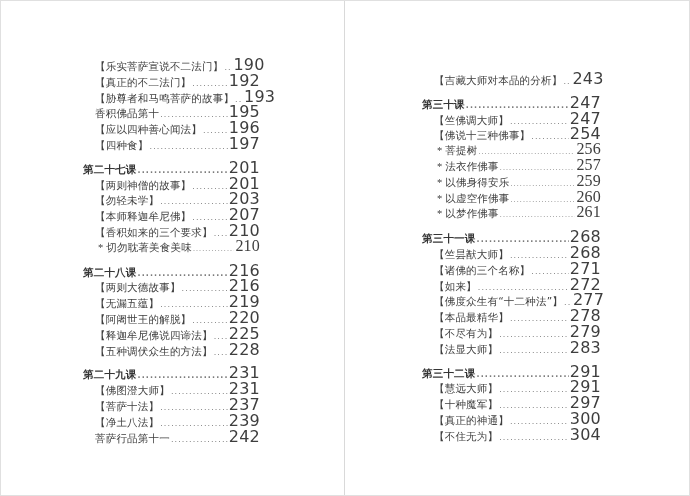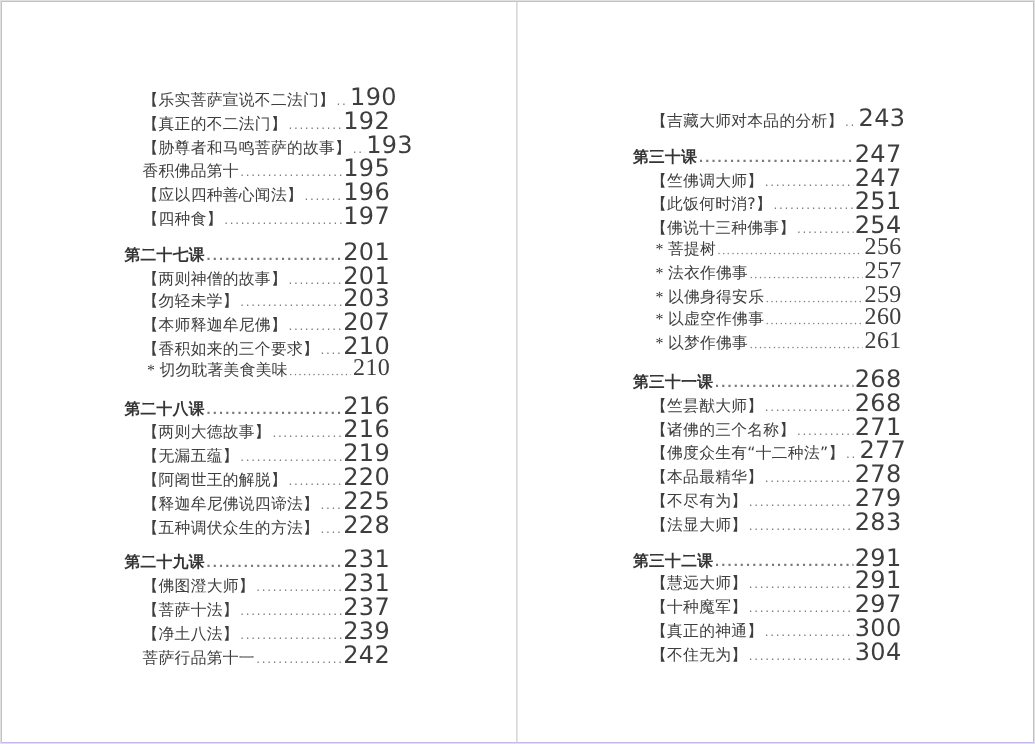--- a/index.html
+++ b/index.html
@@ -1,19 +1,19 @@
 <!DOCTYPE html>
 <html><head>
 <meta charset="utf-8">
 <style>
   html,body{margin:0;padding:0;background:#ececec;}
   body{font-family:"DejaVu Sans","Liberation Sans",sans-serif;}
   .spread{
     width:690px;height:496px;box-sizing:border-box;
-    background:#8b5cf6;border:1px solid #e0e0e0;
+    background:#eab308;border:1px solid #e0e0e0;
     display:flex;overflow:hidden;
   }
   .page{flex:1 1 50%;position:relative;box-sizing:border-box;background:#fff;}
   .page-left{border-right:1px solid #d9d9d9;}
   .toc{position:absolute;top:54px;left:82px;right:84px;}
   .page-right .toc{top:68px;left:77px;right:88px;}
   .row{
     display:flex;align-items:baseline;height:15.8px;
     font-size:10.5px;color:#3e3e3e;letter-spacing:.2px;
   }
@@ -163,25 +163,20 @@
           <span class="title">第三十课</span>
           <span class="dots"></span>
           <span class="pagenum">247</span>
         </div>
         <div class="row item">
           <span class="title">【竺佛调大师】</span>
           <span class="dots"></span>
           <span class="pagenum">247</span>
         </div>
         <div class="row item">
-          <span class="title">【此饭何时消?】</span>
-          <span class="dots"></span>
-          <span class="pagenum">251</span>
-        </div>
-        <div class="row item">
           <span class="title">【佛说十三种佛事】</span>
           <span class="dots"></span>
           <span class="pagenum">254</span>
         </div>
         <div class="row sub">
           <span class="title">* 菩提树</span>
           <span class="dots"></span>
           <span class="pagenum">256</span>
         </div>
         <div class="row sub">
@@ -211,20 +206,25 @@
         </div>
         <div class="row item">
           <span class="title">【竺昙猷大师】</span>
           <span class="dots"></span>
           <span class="pagenum">268</span>
         </div>
         <div class="row item">
           <span class="title">【诸佛的三个名称】</span>
           <span class="dots"></span>
           <span class="pagenum">271</span>
+        </div>
+        <div class="row item">
+          <span class="title">【如来】</span>
+          <span class="dots"></span>
+          <span class="pagenum">272</span>
         </div>
         <div class="row item">
           <span class="title">【佛度众生有“十二种法”】</span>
           <span class="dots"></span>
           <span class="pagenum">277</span>
         </div>
         <div class="row item">
           <span class="title">【本品最精华】</span>
           <span class="dots"></span>
           <span class="pagenum">278</span>

